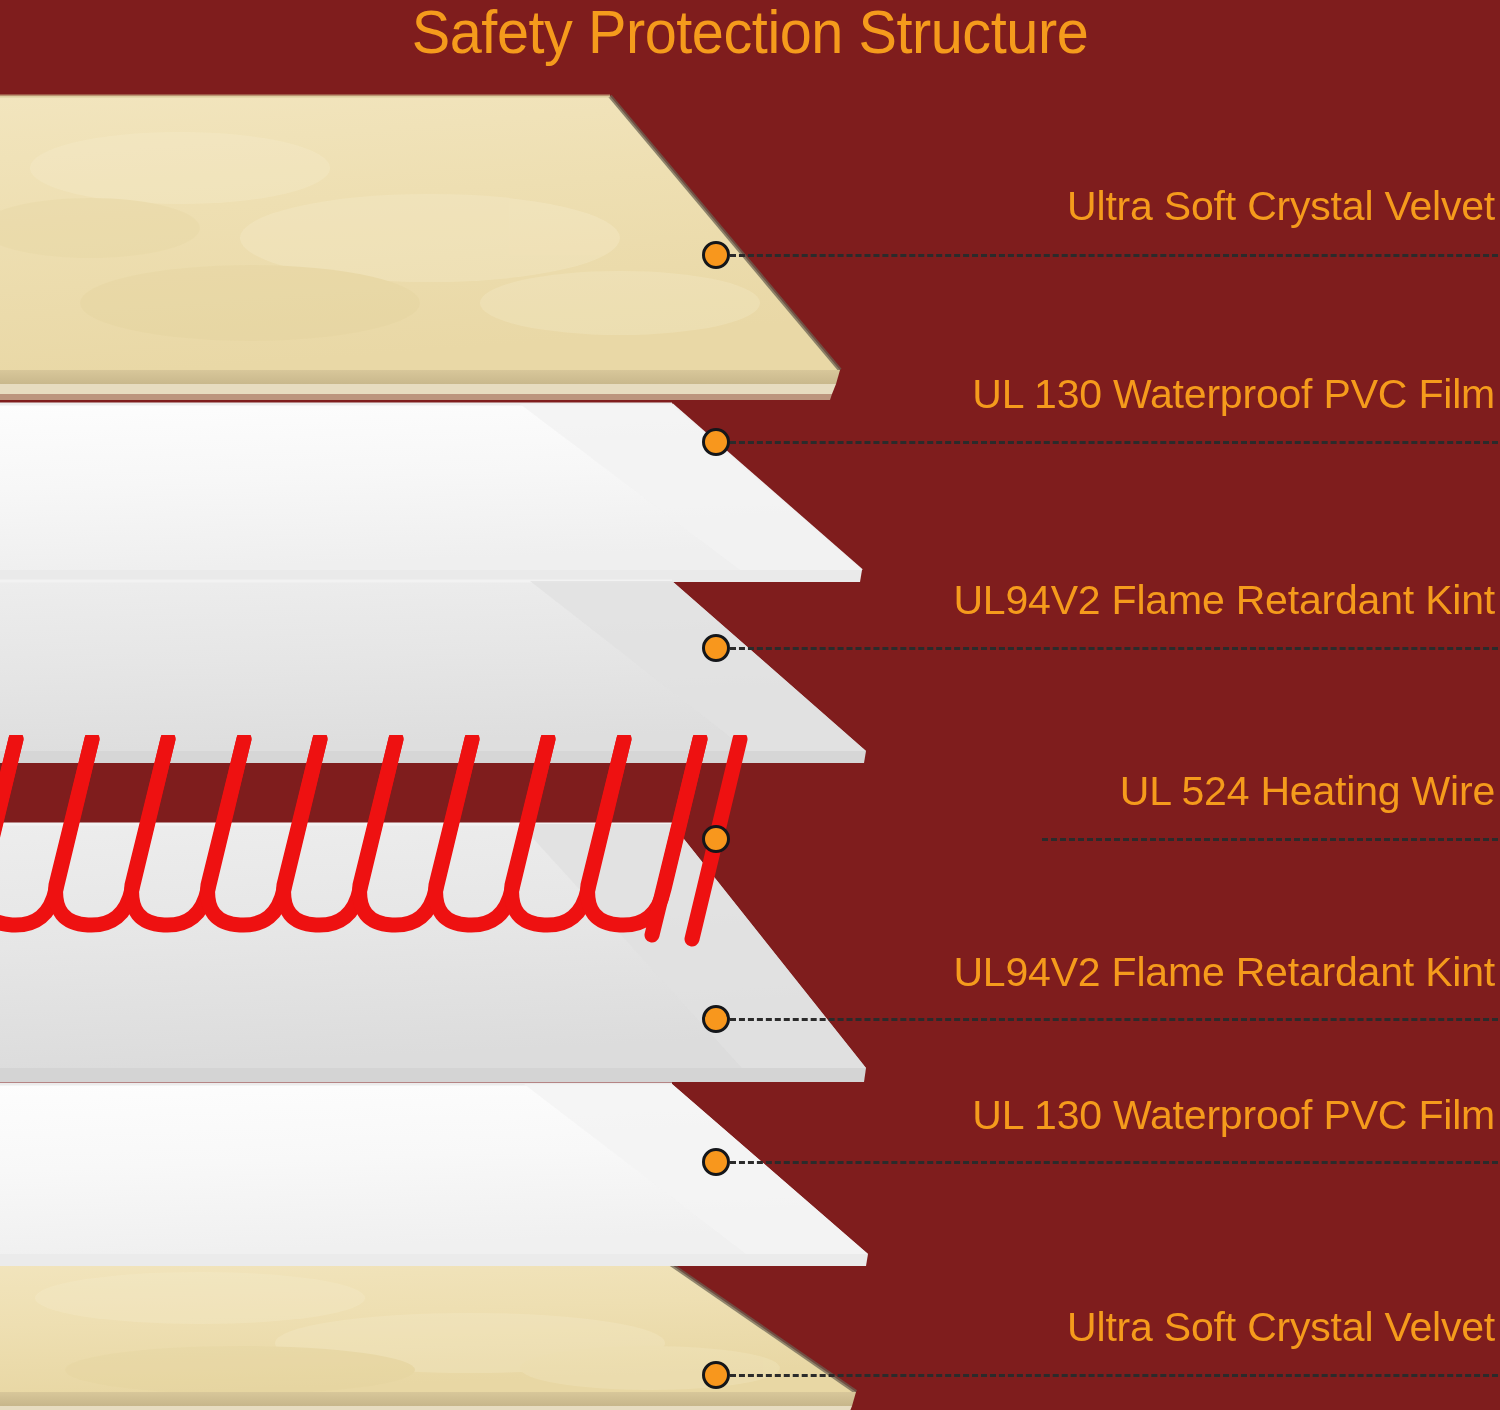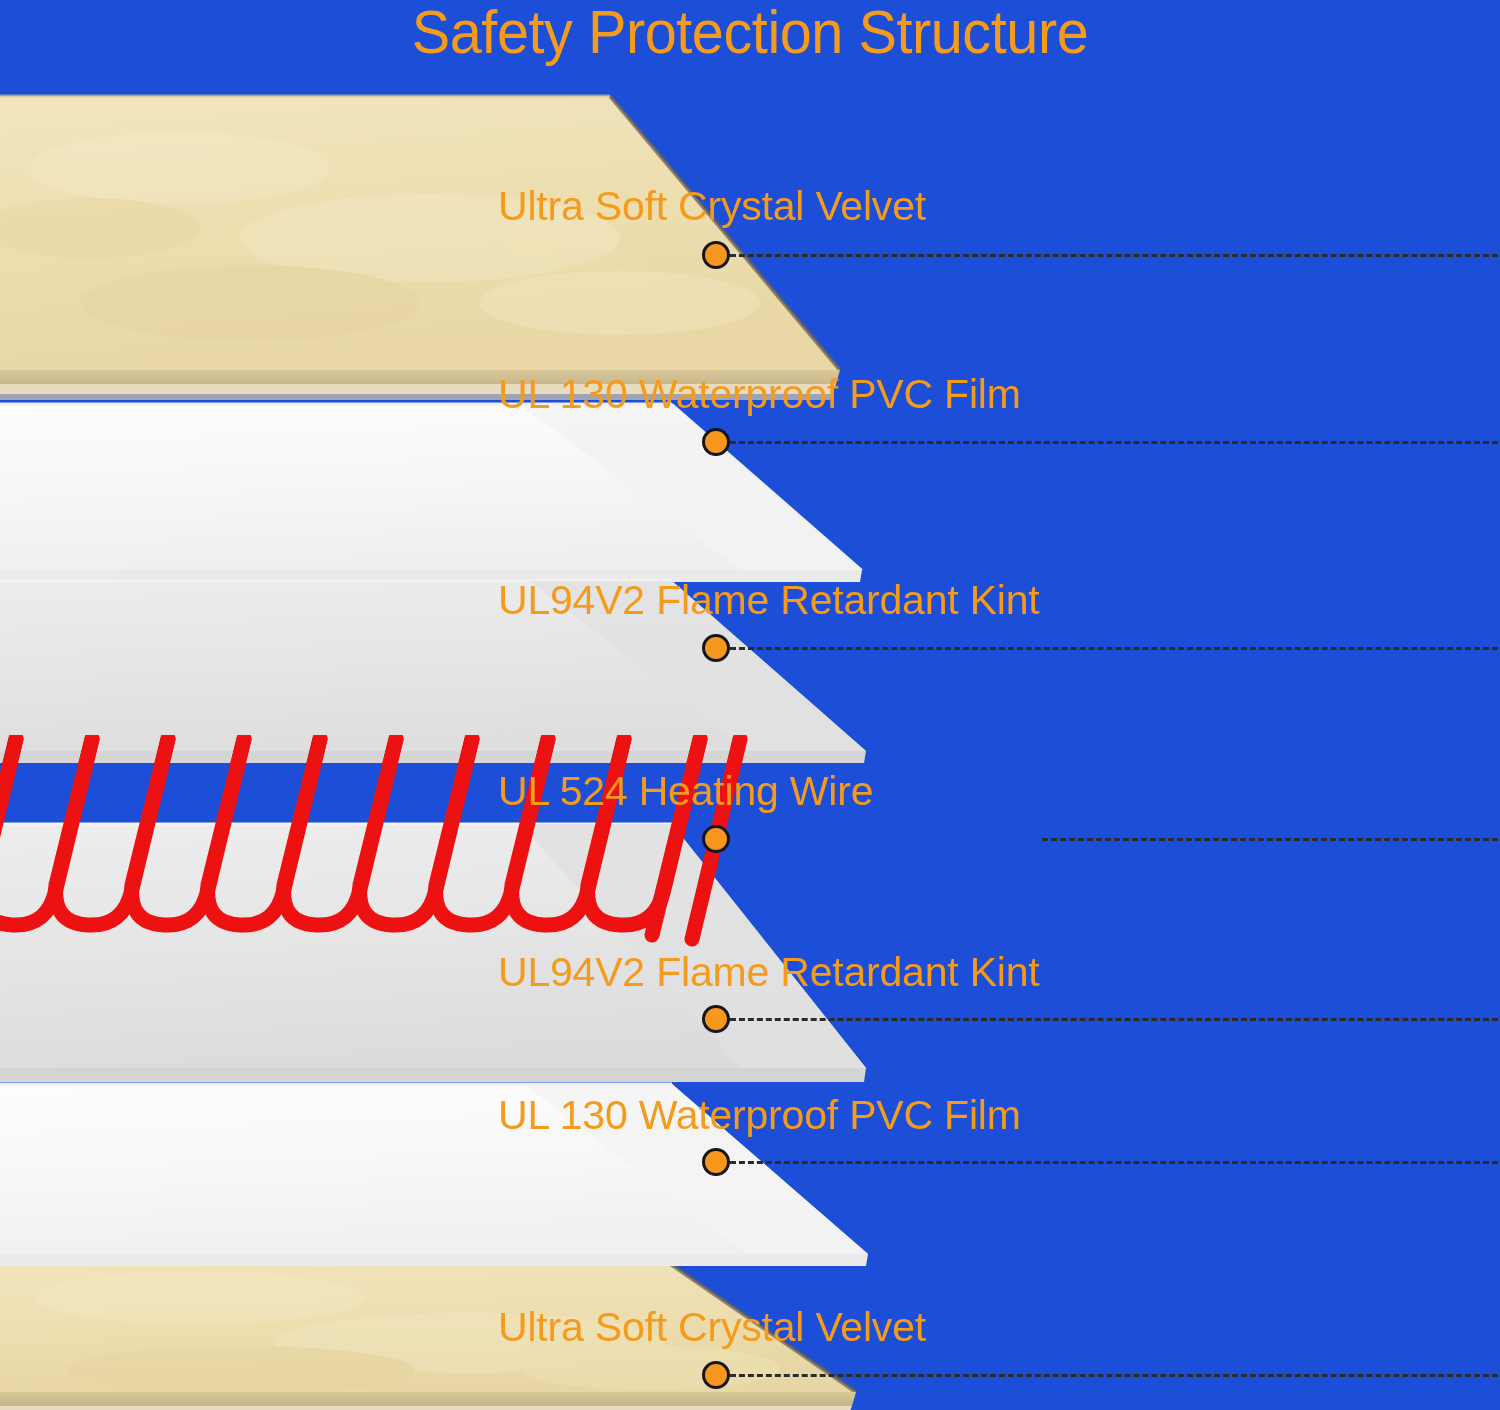--- a/index.html
+++ b/index.html
@@ -1,19 +1,19 @@
 <!DOCTYPE html>
 <html><head>
 <meta charset="utf-8">
 <style>
   html,body{margin:0;padding:0;background:#ffffff;}
   body{width:1500px;height:1410px;overflow:hidden;
        font-family:"Liberation Sans","DejaVu Sans",sans-serif;}
 
-  #stage{position:relative;width:1500px;height:1410px;background:#1d4ed8;overflow:hidden;}
+  #stage{position:relative;width:1500px;height:1410px;background:#7f1d1d;overflow:hidden;}
 
   
   #title{
     position:absolute;left:0;top:-4px;width:1500px;
     text-align:center;
     font-size:62px;
     font-weight:400;
     letter-spacing:-0.5px;
     color:#F59B1C;
     transform:scaleX(0.93);
@@ -41,21 +41,21 @@
     height:0;
     border-top:3px dashed #2b2b2b;
     z-index:5;
   }
   .lbl{
     position:absolute;
     color:#F59B1C;
     font-size:41px;
     font-weight:400;
     white-space:nowrap;
-    text-align:left;
+    text-align:right;
     letter-spacing:-0.2px;
     z-index:7;
   }
 </style>
 </head>
 <body>
 
 <div id="stage">
 
   <div id="title">Safety Protection Structure</div>

